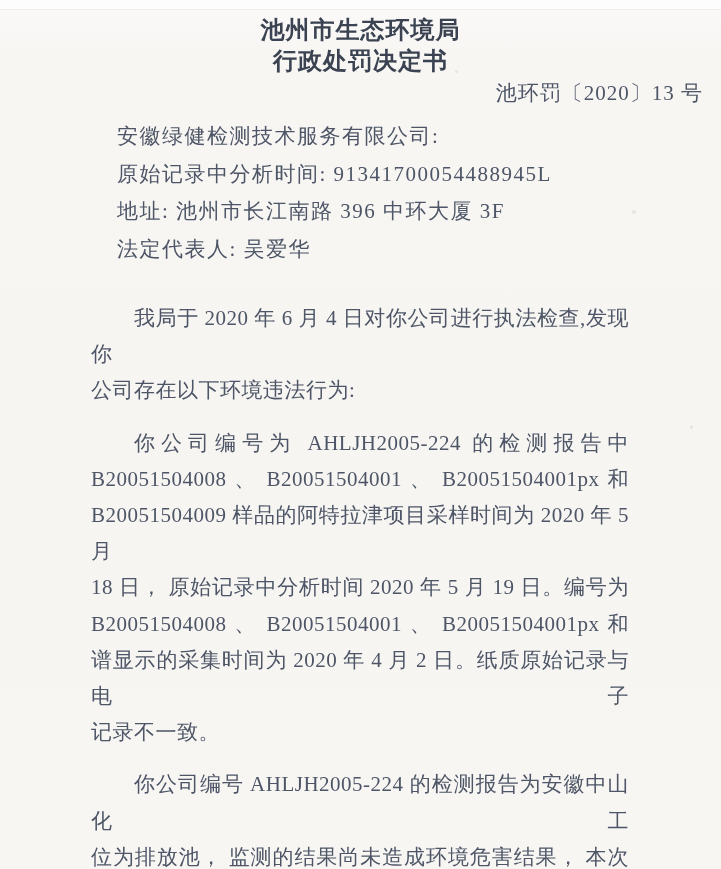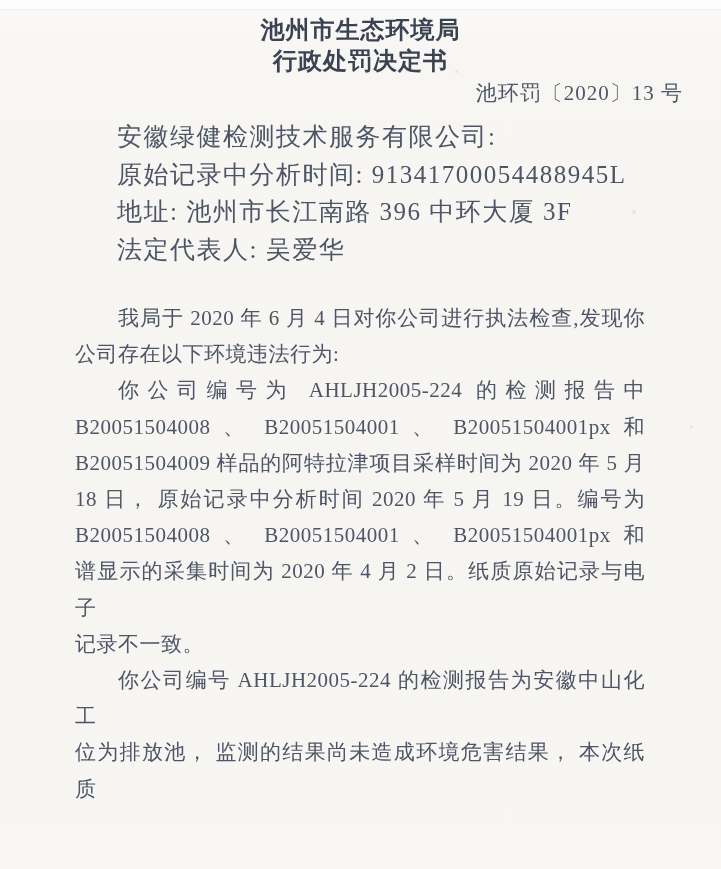--- a/index.html
+++ b/index.html
@@ -28,41 +28,41 @@
     text-align: center;
     font-size: 24px;
     font-weight: bold;
     letter-spacing: 1px;
     line-height: 31px;
     color: #3b4352;
   }
   .title-block { margin-top: 5px; }
   .doc-number {
     margin-top: 3px;
-    padding-right: 38px;
+    padding-right: 18px;
     text-align: right;
     font-size: 21px;
     letter-spacing: 1px;
     line-height: 26px;
     color: #4d5566;
   }
   .recipient {
     margin: 12px 0 0 117px;
-    font-size: 25px;
+    font-size: 21px;
     letter-spacing: 1.5px;
     line-height: 37.5px;
   }
   .doc-body {
     margin: 32px 0 0 75px;
     width: 570px;
     font-size: 21px;
     letter-spacing: 0.5px;
     line-height: 36.2px;
   }
-  .para { margin: 0; }
+  .para { margin: 16px; }
   .tl {
     text-align: justify;
     text-align-last: justify;
     
     text-justify: inter-ideograph;
   }
   .tl.last-line {
     text-align-last: left;
   }
   .tl.first-line {

